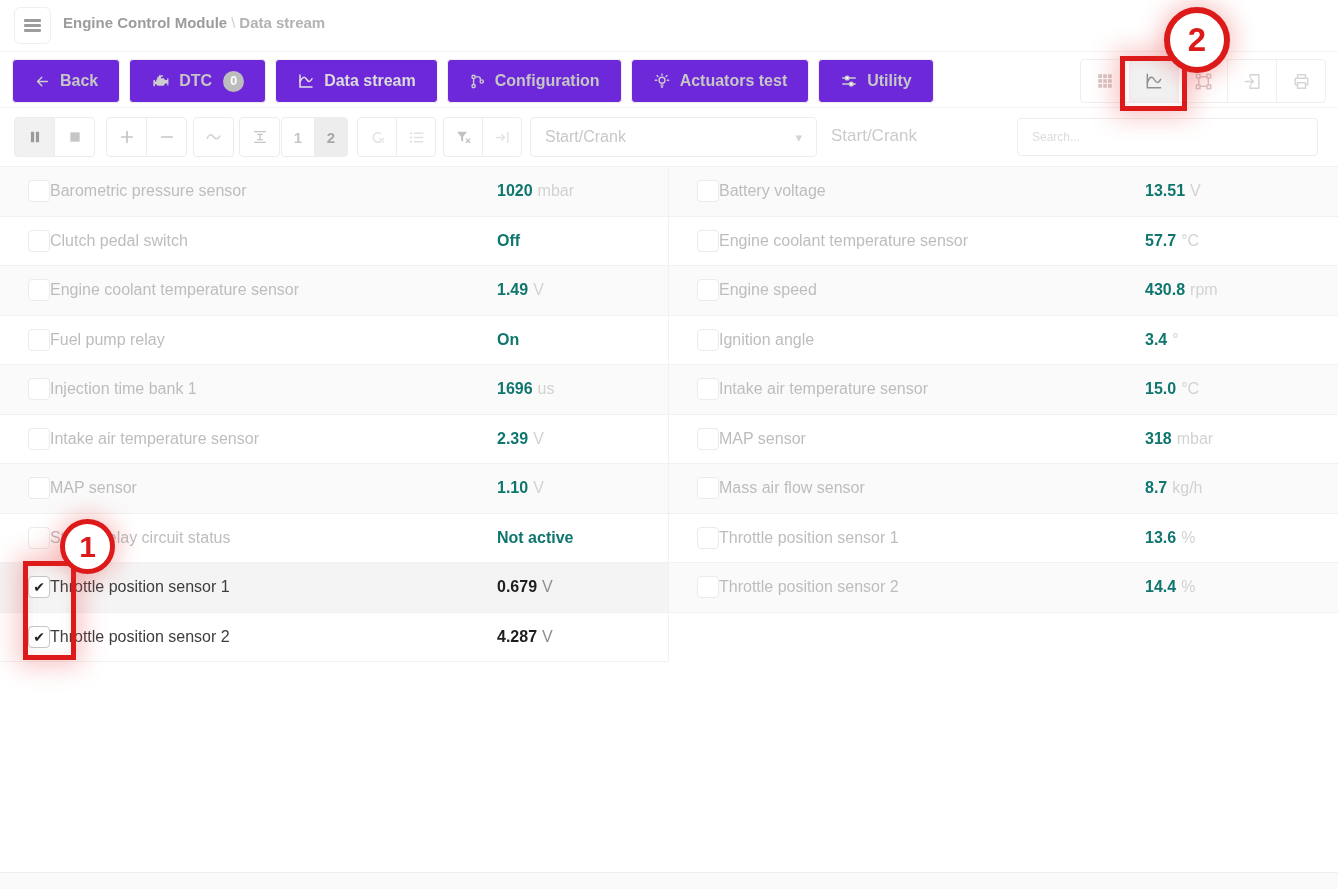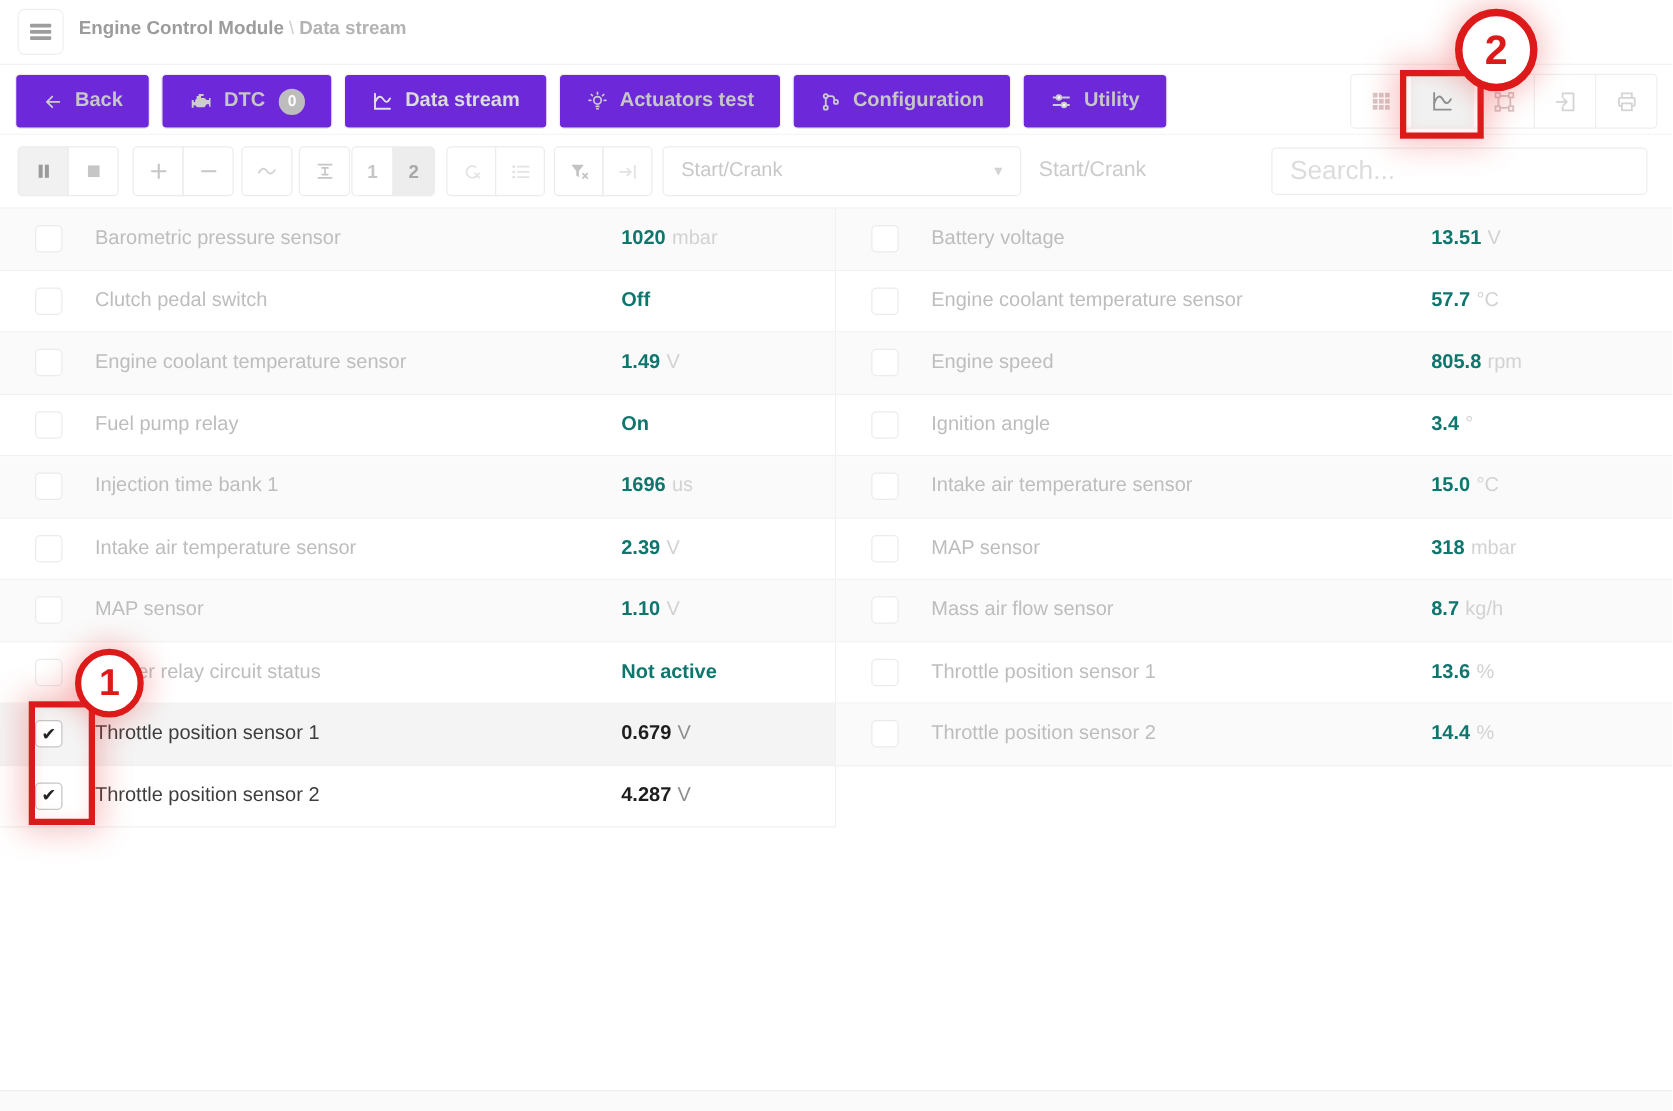--- a/index.html
+++ b/index.html
@@ -50,37 +50,37 @@
   .tbtn.num { width:34px; font-size:15px; font-weight:700; color:#c6c6c6; }
   .tbtn.num.active { color:#a8a8a8; background:#ededed; }
   .tbtn.dim { color:#e2e2e2; }
   .select { position:absolute; left:530px; top:9px; width:287px; height:40px;
     border:1px solid #ededed; border-radius:4px; background:#fff; display:flex;
     align-items:center; padding:0 14px; cursor:pointer; }
   .select .val { font-size:16px; color:#c8c8c8; flex:1; }
   .select .chev { color:#d3d3d3; font-size:13px; }
   .group-label { position:absolute; left:831px; top:18px; font-size:17px; color:#cbcbcb; font-weight:400; }
   .search { position:absolute; left:1017px; top:10px; width:301px; height:38px;
-    border:1px solid #eeeeee; border-radius:4px; padding:0 14px; font-size:21px;
+    border:1px solid #eeeeee; border-radius:4px; padding:0 14px; font-size:12px;
     color:#9a9a9a; outline:none; font-family:inherit; }
   .search::placeholder { color:#dcdcdc; }
 
   
   .table { position:relative; border-top:1px solid #f2f2f2; display:flex; align-items:flex-start; }
   .pcol { width:669px; }
   #left-col { border-right:1px solid #f1f1f1; }
   .prow { position:relative; height:49.5px; border-bottom:1px solid #f1f1f1;
     display:flex; align-items:center; background:#fff; cursor:pointer; }
   .prow.odd { background:#fafafa; }
   .prow.sel.odd { background:#f4f4f4; }
   .cb { width:22px; height:22px; margin-left:28px; border:1px solid #ebebeb; border-radius:4px;
     background:#fff; flex:0 0 auto; display:flex; align-items:center; justify-content:center;
     font-size:14px; color:transparent; }
   .cb.on { border-color:#c6c6c6; color:#232323; }
-  .plabel { margin-left:26px; font-size:16px; color:#bdbdbd; }
+  .plabel { font-size:16px; color:#bdbdbd; }
   .prow.sel .plabel { color:#3d3d3d; }
   .pval { position:absolute; font-size:16px; }
   #left-col .pval { left:497px; }
   #right-col .pval { left:476px; }
   .pval b { font-weight:700; color:#0f766e; }
   .pval i { font-style:normal; color:#d2d2d2; margin-left:5px; }
   .prow.sel .pval b { color:#1e1e1e; }
   .prow.sel .pval i { color:#8f8f8f; }
 
   .footer-strip { position:absolute; left:0; right:0; bottom:0; height:17px;
@@ -146,37 +146,37 @@
         <span class="ti">
             <svg width="18" height="18" viewBox="0 0 24 24" fill="none" stroke="currentColor" stroke-width="2" stroke-linecap="round">
               <path d="M4 4v16h16"></path>
               <path d="M4 13c3.5-7.5 6.5-7 9-3s4.5 3.5 7-1"></path>
             </svg>
           </span>
         <span>Data stream</span>
       </div>
       <div class="tab">
         <span class="ti">
-            <svg width="18" height="18" viewBox="0 0 24 24" fill="none" stroke="currentColor" stroke-width="1.8" stroke-linecap="round">
-              <circle cx="12" cy="11" r="4"></circle>
-              <path d="M10.6 17.5h2.8M11.2 20h1.6M12 2.5v1.8M5.3 4.8l1.3 1.3M18.7 4.8l-1.3 1.3M3 11h1.9M19.1 11H21"></path>
-            </svg>
-          </span>
-        <span>Actuators test</span>
-      </div>
-      <div class="tab">
-        <span class="ti">
             <svg width="17" height="17" viewBox="0 0 24 24" fill="none" stroke="currentColor" stroke-width="2">
               <circle cx="6.5" cy="5.5" r="2.3"></circle>
               <circle cx="6.5" cy="18.5" r="2.3"></circle>
               <circle cx="18" cy="12" r="2.3"></circle>
               <path d="M6.5 8v8M9 5.5h4a3 3 0 013 3v1"></path>
             </svg>
           </span>
         <span>Configuration</span>
+      </div>
+      <div class="tab">
+        <span class="ti">
+            <svg width="18" height="18" viewBox="0 0 24 24" fill="none" stroke="currentColor" stroke-width="1.8" stroke-linecap="round">
+              <circle cx="12" cy="11" r="4"></circle>
+              <path d="M10.6 17.5h2.8M11.2 20h1.6M12 2.5v1.8M5.3 4.8l1.3 1.3M18.7 4.8l-1.3 1.3M3 11h1.9M19.1 11H21"></path>
+            </svg>
+          </span>
+        <span>Actuators test</span>
       </div>
       <div class="tab">
         <span class="ti">
             <svg width="18" height="18" viewBox="0 0 24 24" fill="none" stroke="currentColor" stroke-width="2">
               <path d="M3 8h18M3 16h18"></path>
               <circle cx="9.5" cy="8" r="2.4" fill="#fff"></circle>
               <circle cx="15" cy="16" r="2.4" fill="#fff"></circle>
             </svg>
           </span>
         <span>Utility</span>
@@ -408,21 +408,21 @@
     <span class="pval"><b>13.51</b><i>V</i></span>
   </div>
         <div class="prow">
     <span class="cb"></span>
     <span class="plabel">Engine coolant temperature sensor</span>
     <span class="pval"><b>57.7</b><i>°C</i></span>
   </div>
         <div class="prow odd">
     <span class="cb"></span>
     <span class="plabel">Engine speed</span>
-    <span class="pval"><b>805.8</b><i>rpm</i></span>
+    <span class="pval"><b>430.8</b><i>rpm</i></span>
   </div>
         <div class="prow">
     <span class="cb"></span>
     <span class="plabel">Ignition angle</span>
     <span class="pval"><b>3.4</b><i>°</i></span>
   </div>
         <div class="prow odd">
     <span class="cb"></span>
     <span class="plabel">Intake air temperature sensor</span>
     <span class="pval"><b>15.0</b><i>°C</i></span>

